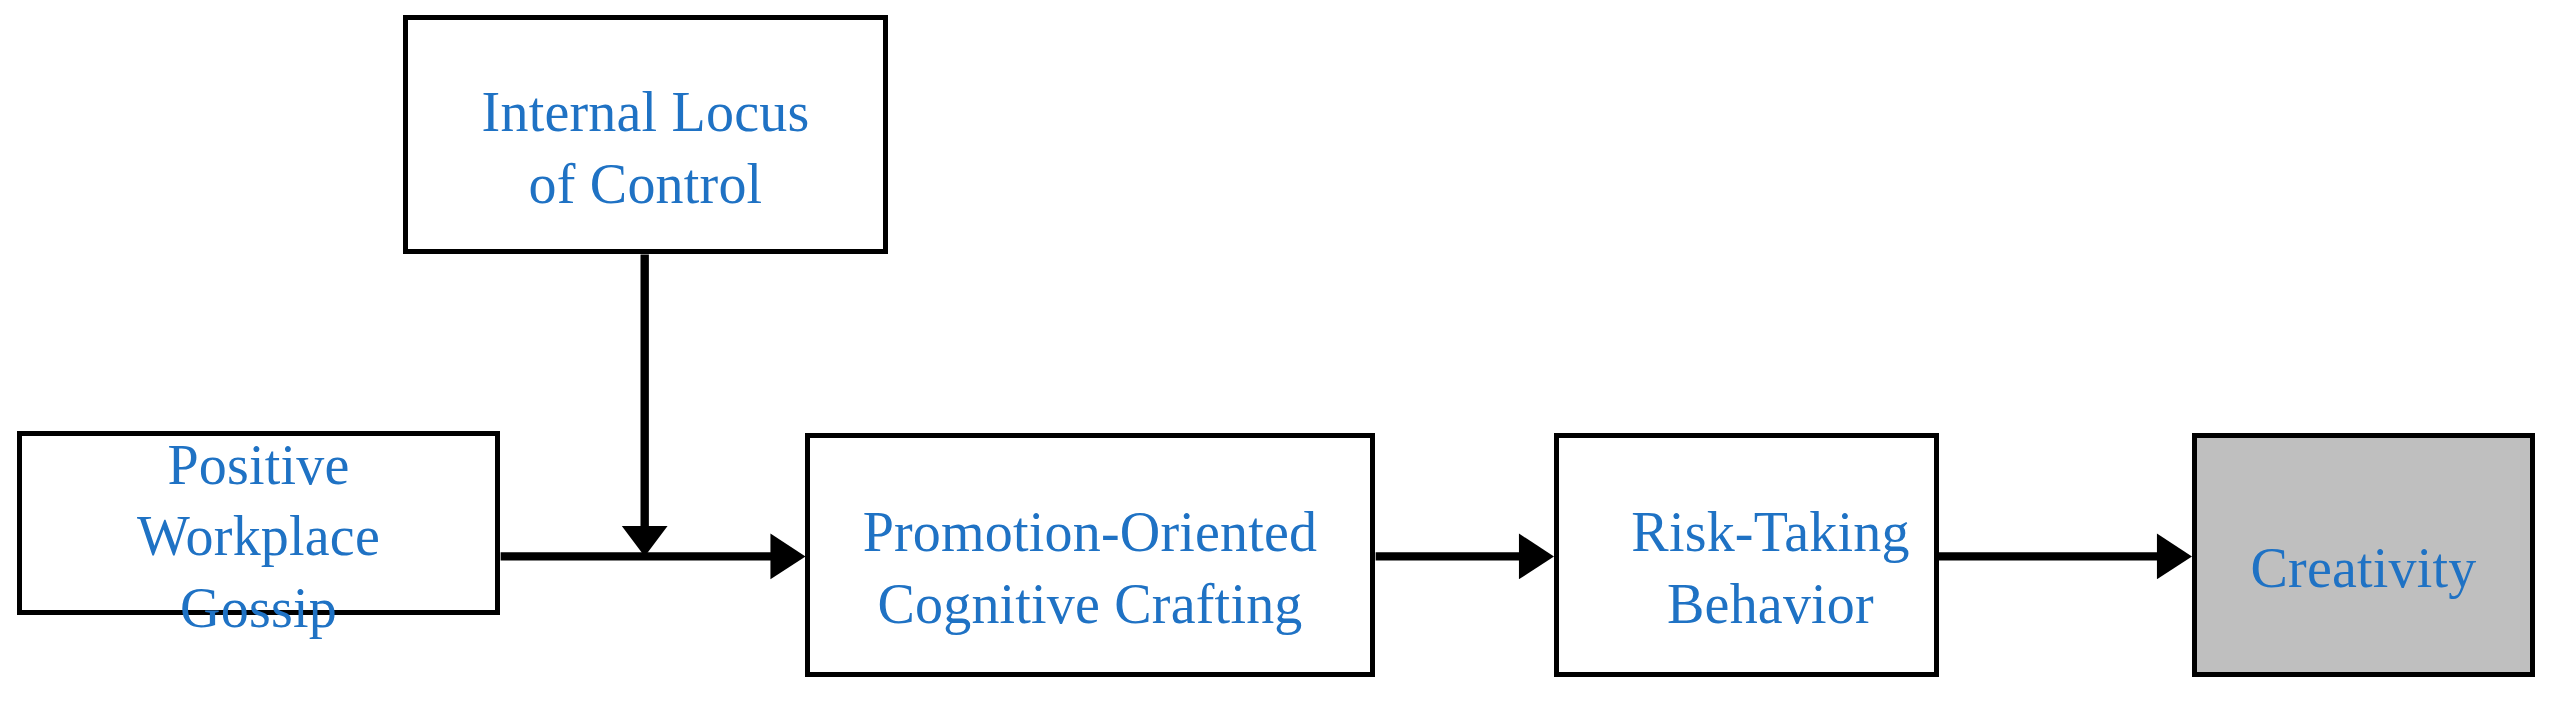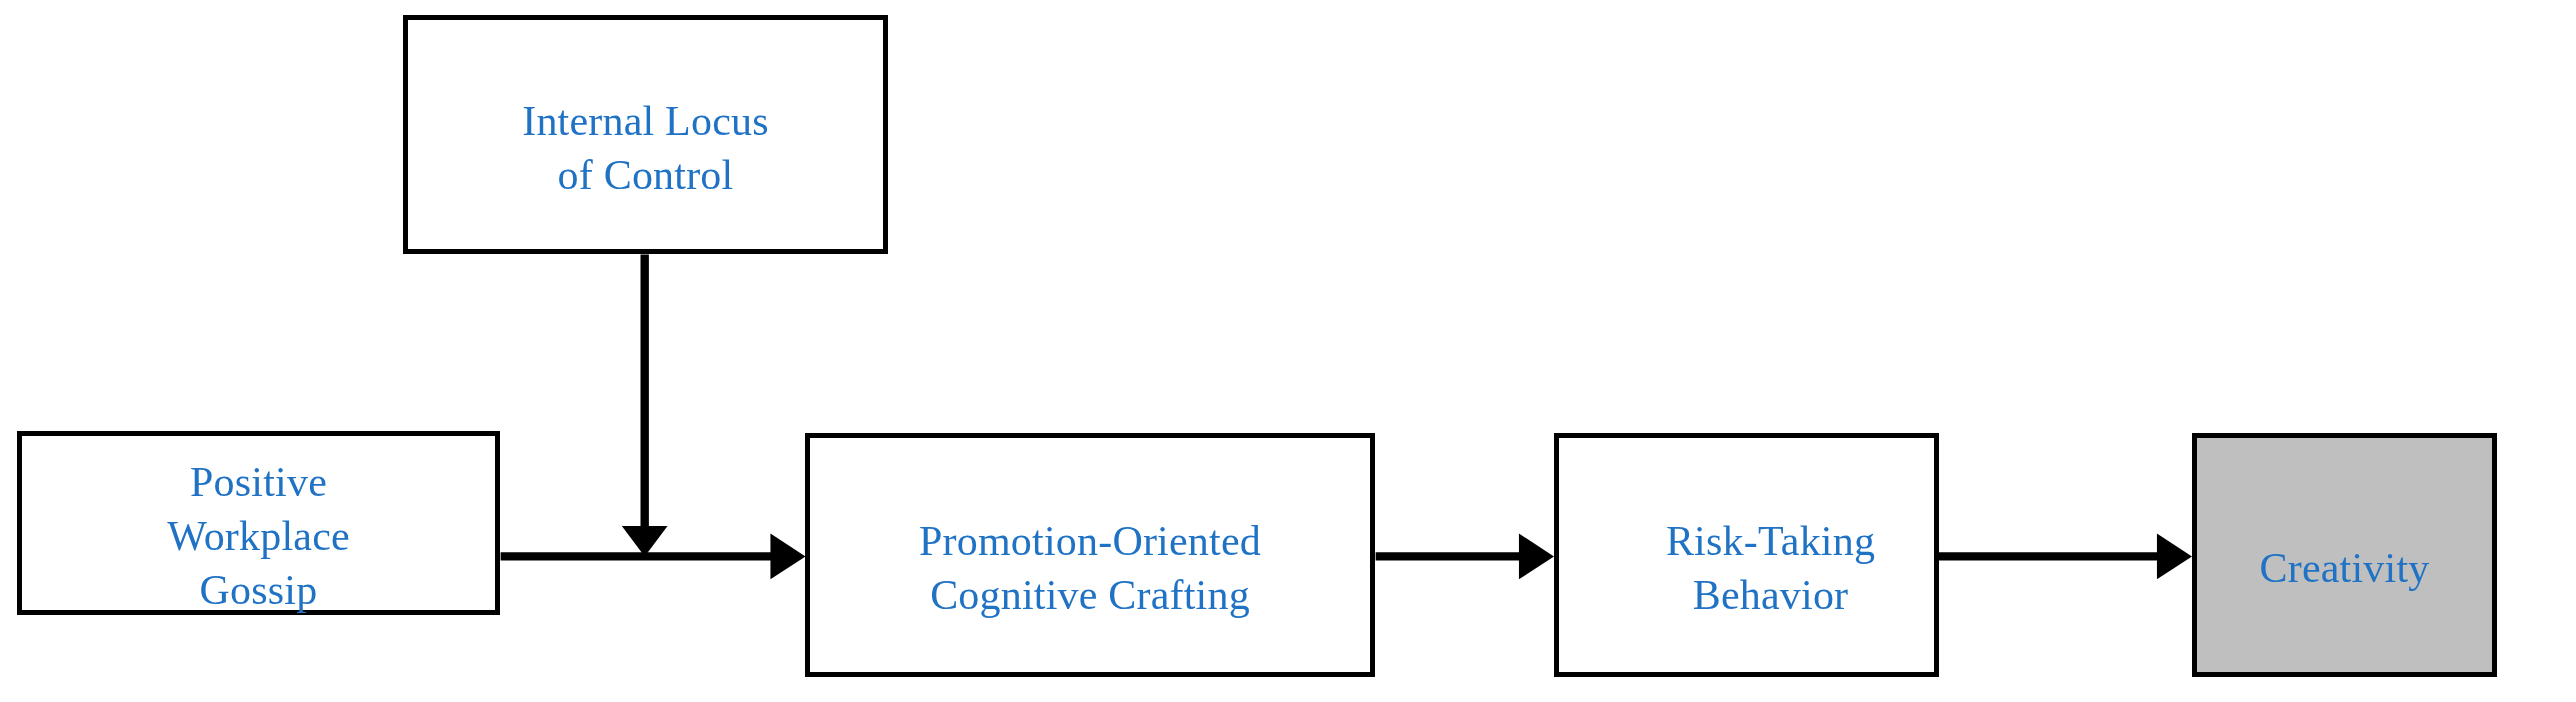--- a/index.html
+++ b/index.html
@@ -24,34 +24,34 @@
     background: #ffffff;
     display: flex;
     align-items: center;
     justify-content: center;
     text-align: center;
   }
   .node.filled { background: #bfbfbf; }
 
   .node-label {
     color: #1f72c4;
-    font-size: 42px;
+    font-size: 56px;
     line-height: 1.28;
     letter-spacing: 0.2px;
     white-space: pre-line;
     padding: 0 7.6px;
     margin-top: 28px;
   }
 
   
   #node-locus      { left: 403px;  top: 15.3px;  width: 485px; height: 239px; }
   #node-gossip     { left: 17px;   top: 431px; width: 483px; height: 184px; }
   #node-crafting   { left: 805px; top: 433px; width: 570px; height: 244px; }
   #node-risk       { left: 1554px; top: 433px; width: 385px; height: 244px; padding-left: 48px; }
-  #node-creativity { left: 2192px; top: 433px; width: 305px; height: 244px; text-align: center; }
+  #node-creativity { left: 2192px; top: 433px; width: 343px; height: 244px; text-align: center; }
 
   
   #connectors {
     position: absolute;
     left: 0; top: 0;
     width: 2576px;
     height: 702px;
     pointer-events: none;
   }
   .edge-line  { stroke: #000000; stroke-width: 11; fill: none; }

